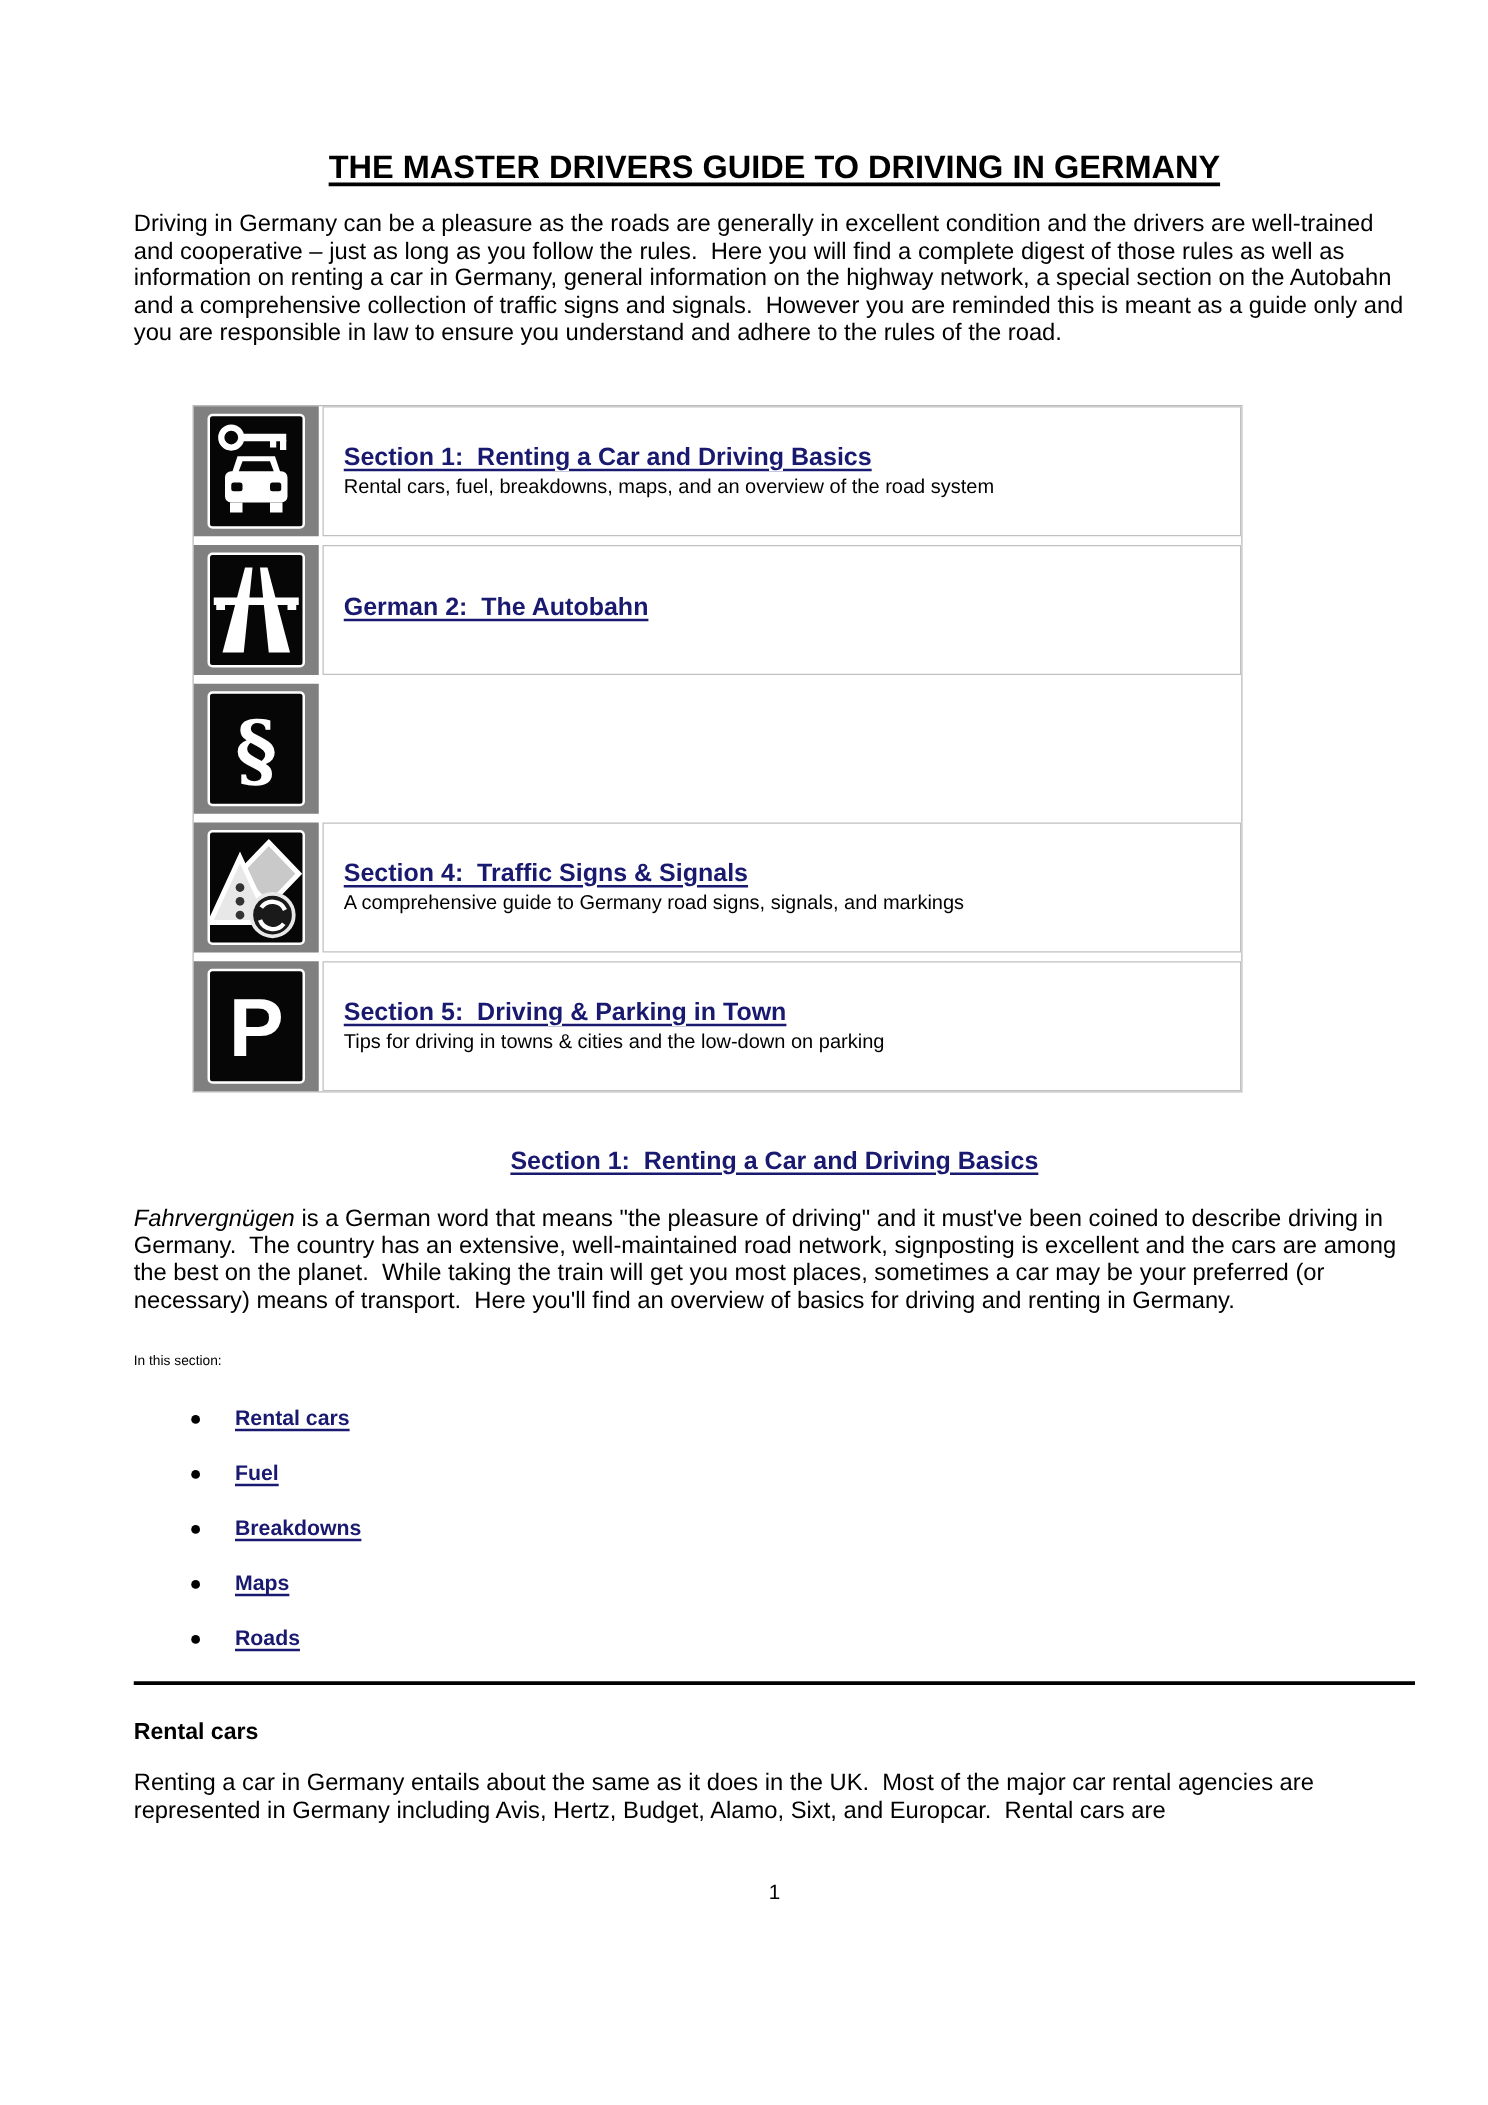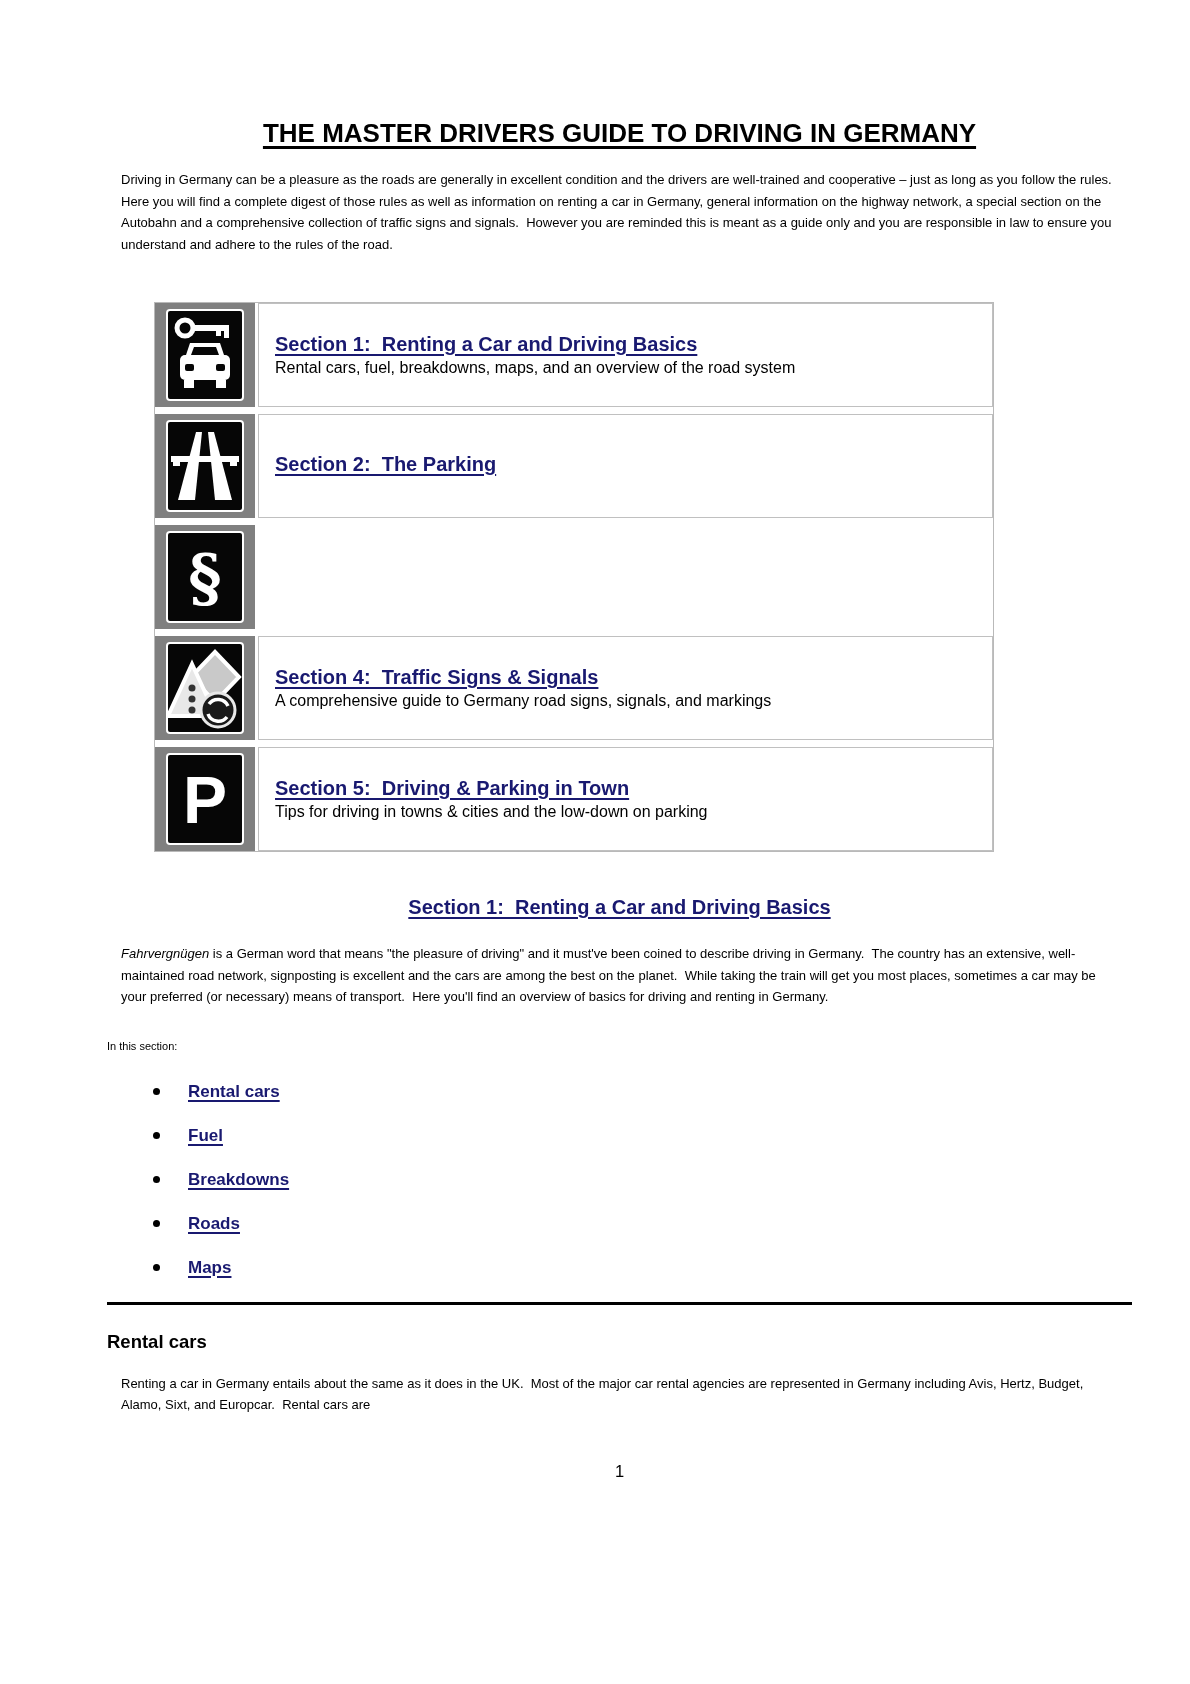--- a/index.html
+++ b/index.html
@@ -12,21 +12,21 @@
     box-sizing:border-box;width:1190px;height:1684px;
     padding:118px 58px 0 107px;position:relative;
   }
   .doc-title{
     margin:0 0 20px 0;text-align:center;
     font-size:26px;font-weight:bold;
     text-decoration:underline;text-decoration-thickness:2.5px;text-underline-offset:4px;
     white-space:pre-wrap;
   }
   .para{
-    margin:14px;font-size:13px;line-height:21.7px;white-space:pre-wrap;
+    margin:0;font-size:19px;line-height:21.7px;white-space:pre-wrap;
   }
   .intro{margin-bottom:46px;}
   
   .toc{
     width:838px;margin-left:47px;
     border:1px solid #b9b9b9;background:#fff;
     display:flex;flex-direction:column;gap:7px;
   }
   .toc-row{display:flex;gap:3px;height:104px;}
   .toc-icon-cell{
@@ -114,21 +114,21 @@
           <svg width="74" height="88" viewBox="0 0 74 88">
             <polygon points="28,10 34,10 27,78 10,78" fill="#fff"></polygon>
             <polygon points="40,10 46,10 64,78 47,78" fill="#fff"></polygon>
             <rect x="3" y="34" width="68" height="6" fill="#fff"></rect>
             <rect x="5" y="40" width="7" height="4" fill="#fff"></rect>
             <rect x="62" y="40" width="7" height="4" fill="#fff"></rect>
           </svg>
         </div>
       </div>
       <div class="toc-text-cell">
-        <a class="toc-link">Section 2:  The Parking</a>
+        <a class="toc-link">German 2:  The Autobahn</a>
       </div>
     </div>
 
     <div class="toc-row">
       <div class="toc-icon-cell">
         <div class="icon-box">
           <svg width="74" height="88" viewBox="0 0 74 88">
             <text x="37" y="67" text-anchor="middle" font-family="DejaVu Serif, serif" font-size="64" font-weight="bold" fill="#fff">§</text>
           </svg>
         </div>
@@ -186,26 +186,26 @@
     <li>
       <span class="bullet"></span>
       <a class="blink">Fuel</a>
     </li>
     <li>
       <span class="bullet"></span>
       <a class="blink">Breakdowns</a>
     </li>
     <li>
       <span class="bullet"></span>
+      <a class="blink">Maps</a>
+    </li>
+    <li>
+      <span class="bullet"></span>
       <a class="blink">Roads</a>
     </li>
-    <li>
-      <span class="bullet"></span>
-      <a class="blink">Maps</a>
-    </li>
   </ul>
 
   <hr class="rule">
 
   <h3 class="sub-heading">Rental cars</h3>
 
   <p class="para">Renting a car in Germany entails about the same as it does in the UK.  Most of the major car rental agencies are represented in Germany including Avis, Hertz, Budget, Alamo, Sixt, and Europcar.  Rental cars are</p>
 
   <div class="page-num">1</div>
 

